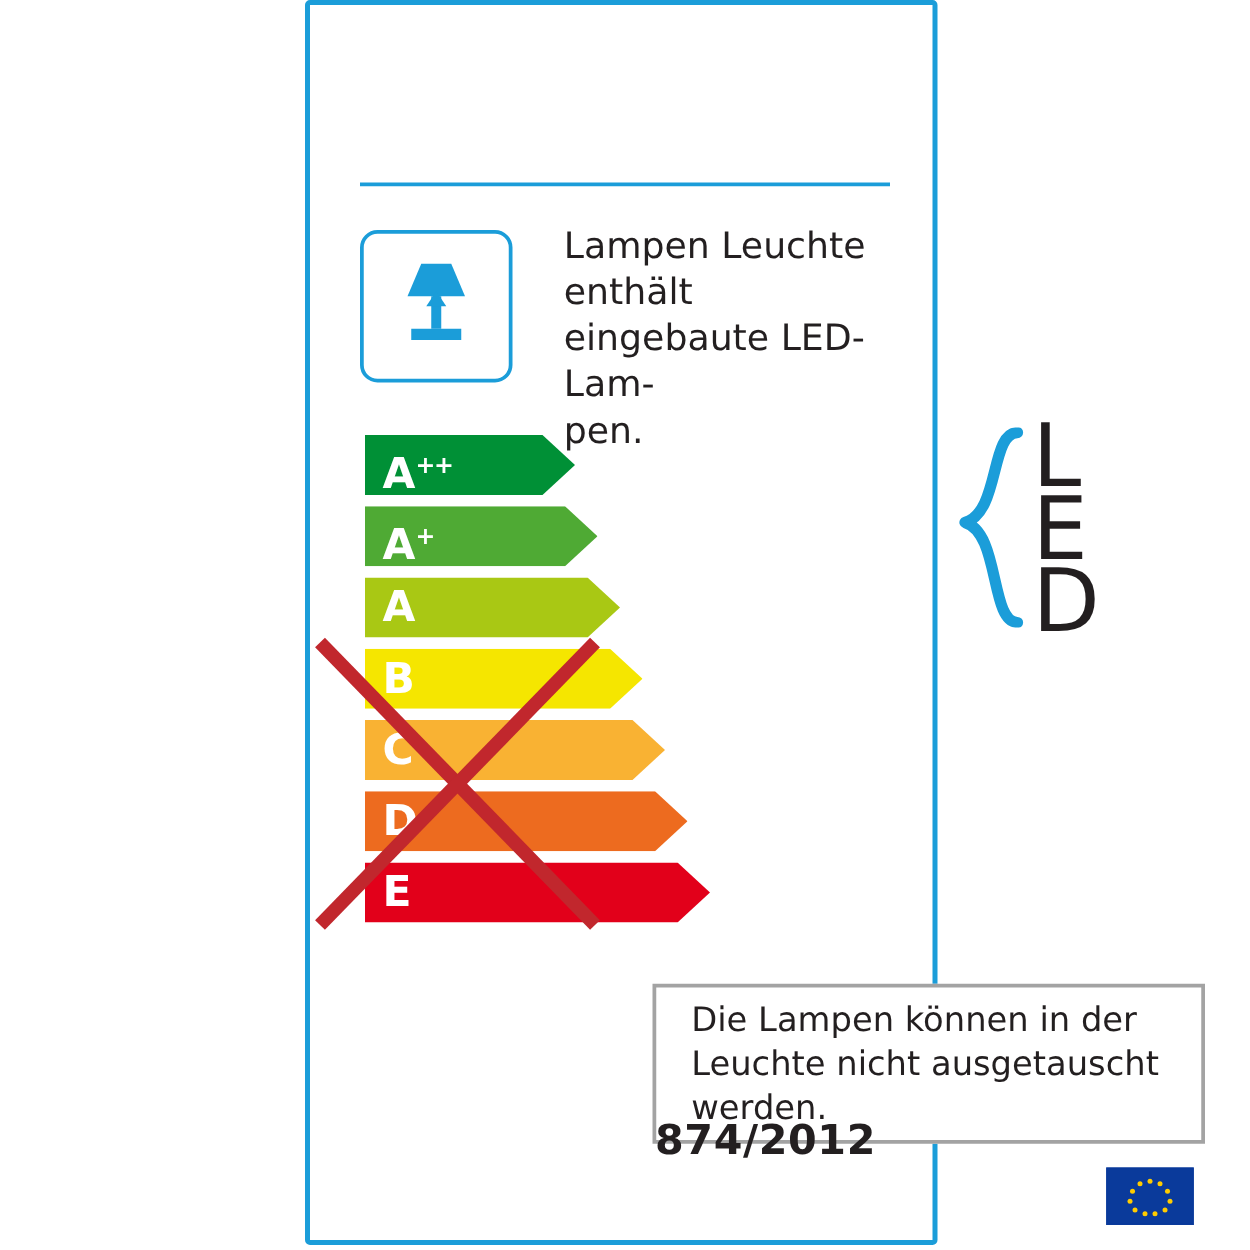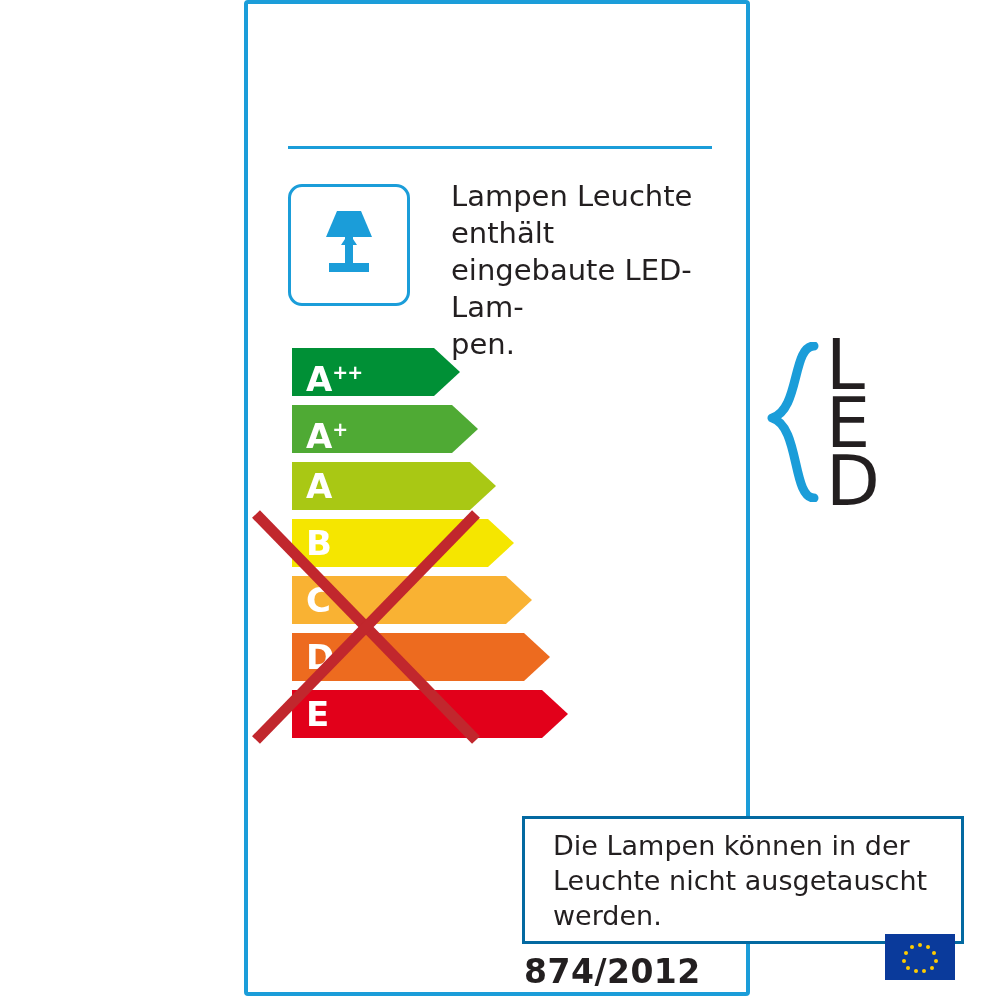--- a/index.html
+++ b/index.html
@@ -120,43 +120,43 @@
     font-size: 70px;
     line-height: 58px;
     color: #231f20;
     letter-spacing: 0px;
   }
 
   
   #note-box {
     position: absolute;
     left: 274px;
-    top: 812px;
+    top: 783px;
     width: 442px;
     height: 128px;
-    border: 3px solid #0369a1;
+    border: 3px solid #a3a3a3;
     box-sizing: border-box;
     background: #ffffff;
   }
   #note-text {
     position: absolute;
     left: 28px;
     top: 9px;
     width: 400px;
     font-size: 27px;
     line-height: 35px;
     color: #231f20;
     white-space: pre-line;
   }
 
   
   #regulation-number {
     position: absolute;
     left: 276px;
-    top: 948px;
+    top: 888px;
     font-size: 33px;
     font-weight: bold;
     color: #231f20;
     letter-spacing: 0.5px;
   }
   #eu-flag {
     position: absolute;
     left: 637px;
     top: 930px;
     width: 70px;

